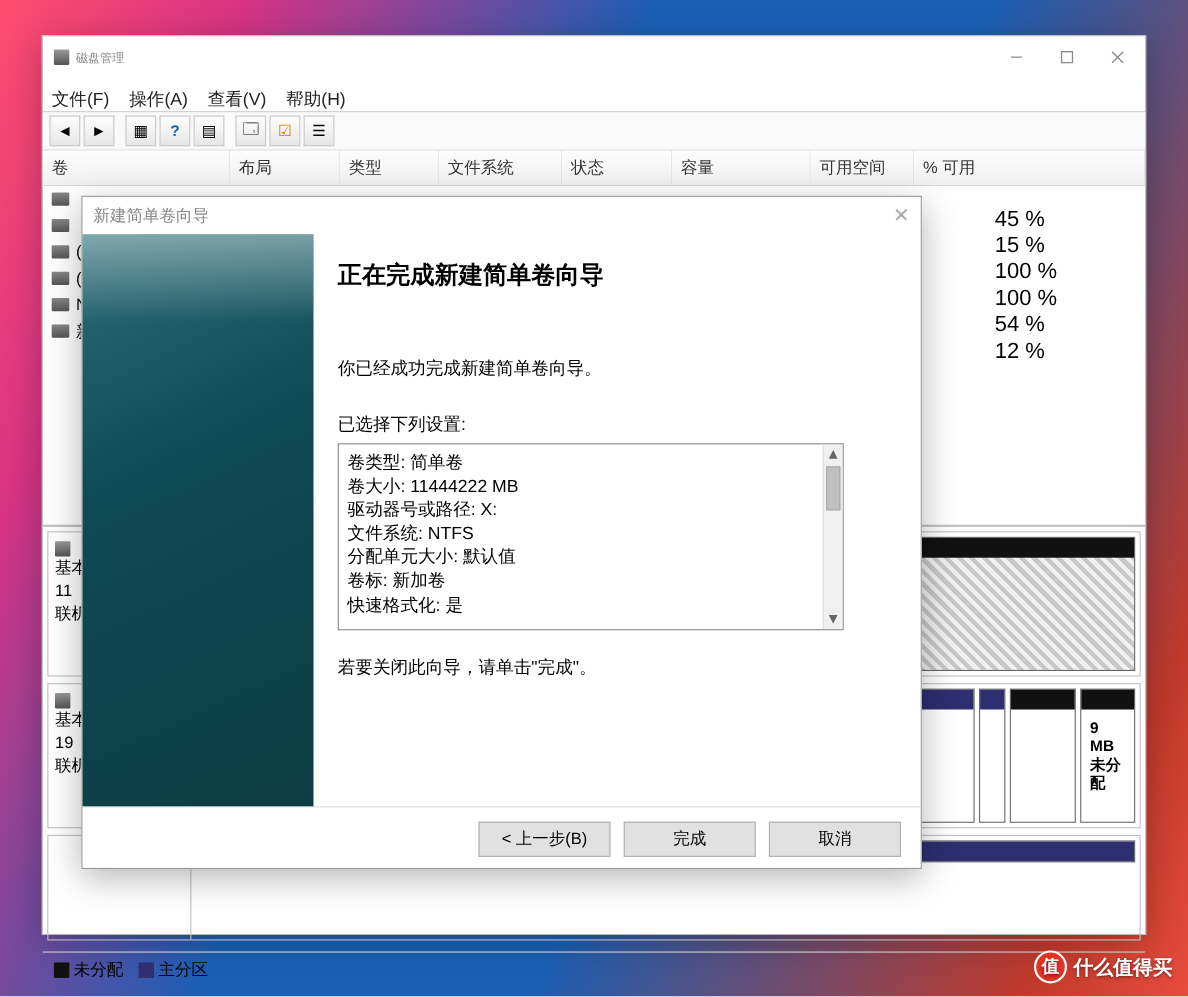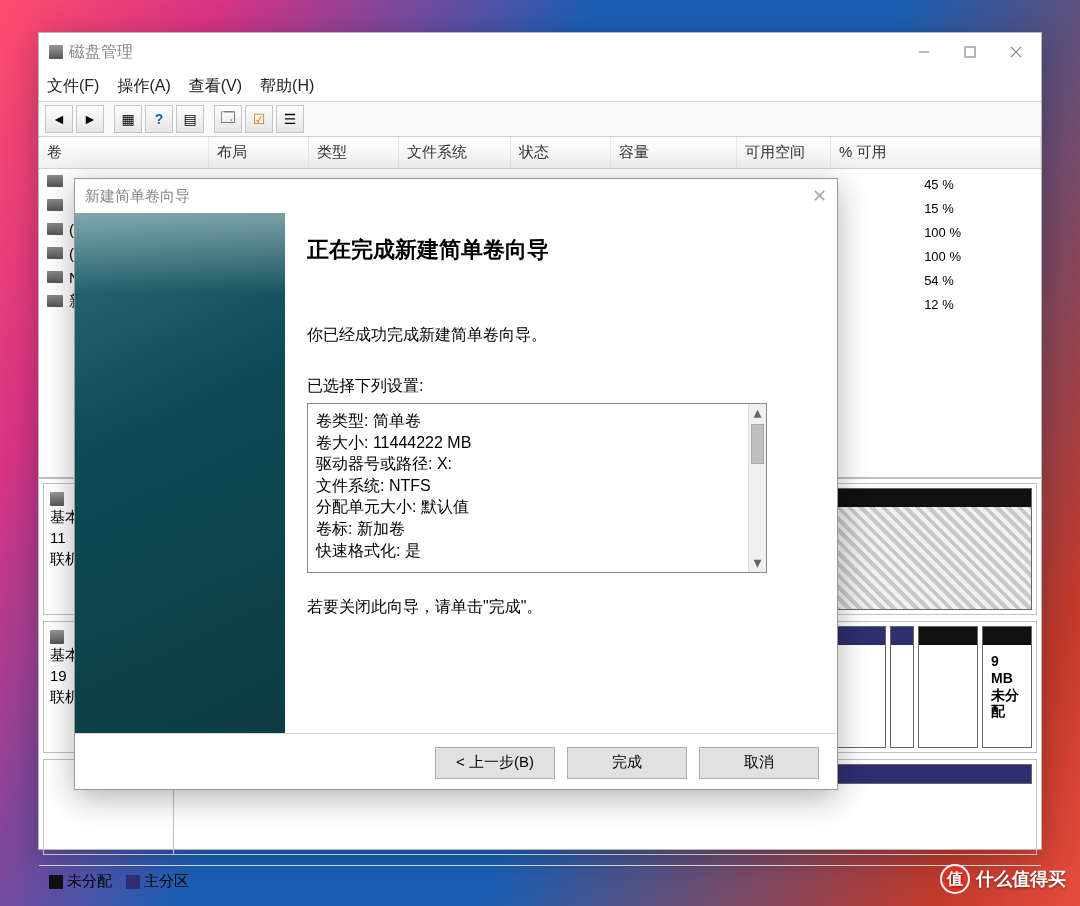--- a/index.html
+++ b/index.html
@@ -7,35 +7,35 @@
   .desktop-bg {
     width: 1080px; height: 906px;
     background: linear-gradient(115deg, #ff4d6d 0%, #d63384 15%, #1a5fb4 40%, #1a5fb4 60%, #c0392b 90%, #e74c3c 100%);
     position: relative;
   }
   .main-window {
     position: absolute; left: 38px; top: 32px; width: 1004px; height: 818px;
     background: #fff; border: 1px solid #b8b8b8; box-shadow: 0 6px 30px rgba(0,0,0,0.25);
   }
   .titlebar { height: 38px; display: flex; align-items: center; padding: 0 2px 0 10px; }
-  .titlebar .title-text { color: #888; font-size: 16px; margin-left: 6px; }
+  .titlebar .title-text { color: #888; font-size: 11px; margin-left: 6px; }
   .win-controls { margin-left: auto; display: flex; }
   .win-btn { width: 46px; height: 30px; display: flex; align-items: center; justify-content: center; color: #888; font-size: 14px; }
   .win-btn svg { stroke: #888; }
-  .menubar { height: 30px; display: flex; align-items: center; padding: 0 8px; gap: 18px; font-size: 16px; color: #222; }
+  .menubar { height: 30px; display: flex; align-items: flex-end; padding: 0 8px; gap: 18px; font-size: 16px; color: #222; }
   .menubar span { cursor: default; }
   .toolbar { height: 36px; border-top: 1px solid #d0d0d0; border-bottom: 1px solid #d0d0d0; background: #fafafa; display: flex; align-items: center; padding: 0 6px; gap: 3px; }
   .tool-btn { width: 28px; height: 28px; border: 1px solid #c5c5c5; background: linear-gradient(#fefefe, #e6e6e6); display: flex; align-items: center; justify-content: center; font-size: 14px; }
   .tool-sep { width: 4px; }
   .list-header { display: flex; background: #fff; font-size: 15px; color: #333; border-bottom: 1px solid #d0d0d0; }
   .list-header .hcell { padding: 6px 8px; border-right: 1px solid #e4e4e4; white-space: nowrap; background:linear-gradient(#fdfdfd,#f0f0f0);}
   .list-body { height: 310px; border-bottom: 2px solid #c0c0c0; position: relative; overflow:hidden; }
   .list-row { display: flex; align-items: center; height: 24px; font-size: 15px; padding-left: 8px; gap:6px;}
   .disk-ico { width: 16px; height: 12px; background: linear-gradient(#888,#555); border-radius: 1px; display:inline-block;}
-  .pct-col { position: absolute; right: 80px; top: 4px; font-size:13px; line-height:24px;}
+  .pct-col { position: absolute; right: 80px; top: 18px; font-size:20px; line-height:24px;}
   .disk-panels { padding: 4px 4px; }
   .disk-panel { border: 1px solid #c0c0c0; margin-bottom: 6px; min-height: 96px; display:flex;}
   .disk-panel .lbl { width: 130px; padding: 8px 6px; border-right: 1px solid #c0c0c0; font-size:15px; line-height:1.4;}
   .disk-panel .parts { flex:1; display:flex; gap:4px; padding:4px;}
   .part-box { border: 1px solid #666; font-size:14px; padding:4px; position:relative;font-weight:bold;}
   .part-box .topbar { height:18px; background:#2e2e70; position:absolute; top:0; left:0; right:0;}
   .part-box.black .topbar{ background:#111;}
   .part-box .inner{ margin-top:20px; padding:2px 4px; line-height:1.2;}
   .legend { height: 32px; border-top: 1px solid #d0d0d0; font-size:15px; display:flex; align-items:center; gap:14px; padding:0 10px;}
   .swatch { width:14px; height:14px; display:inline-block; vertical-align:middle; margin-right:4px;}

